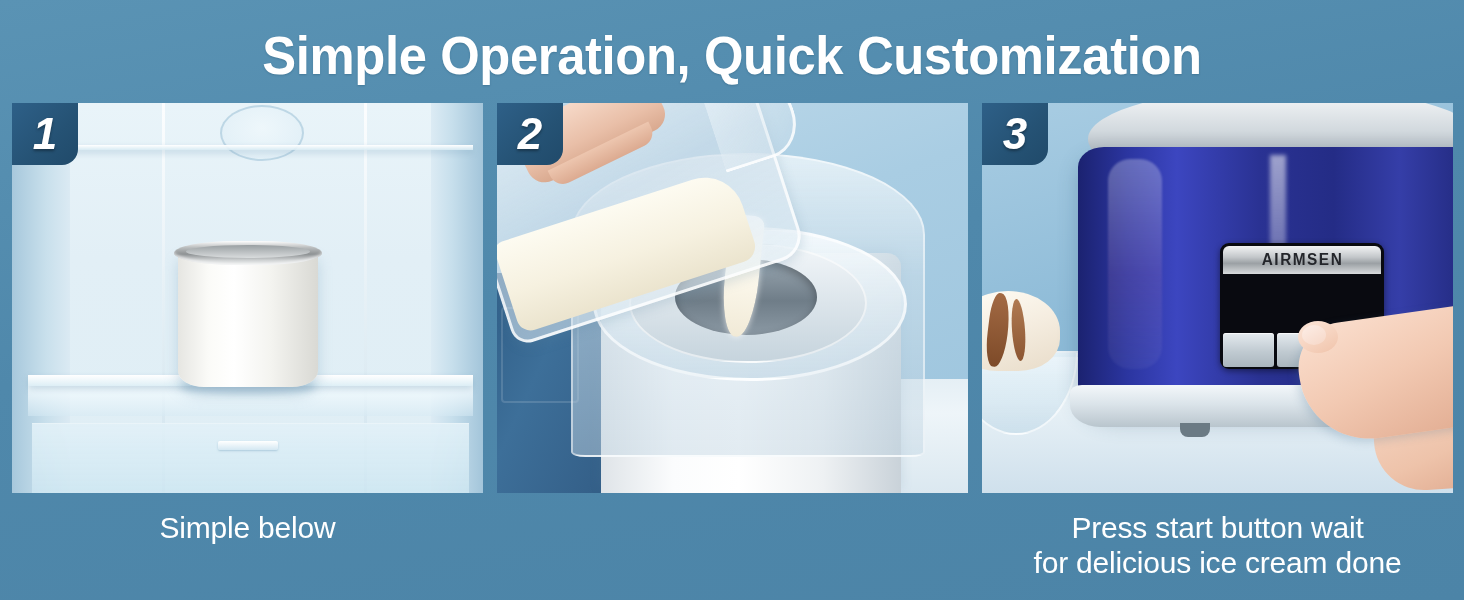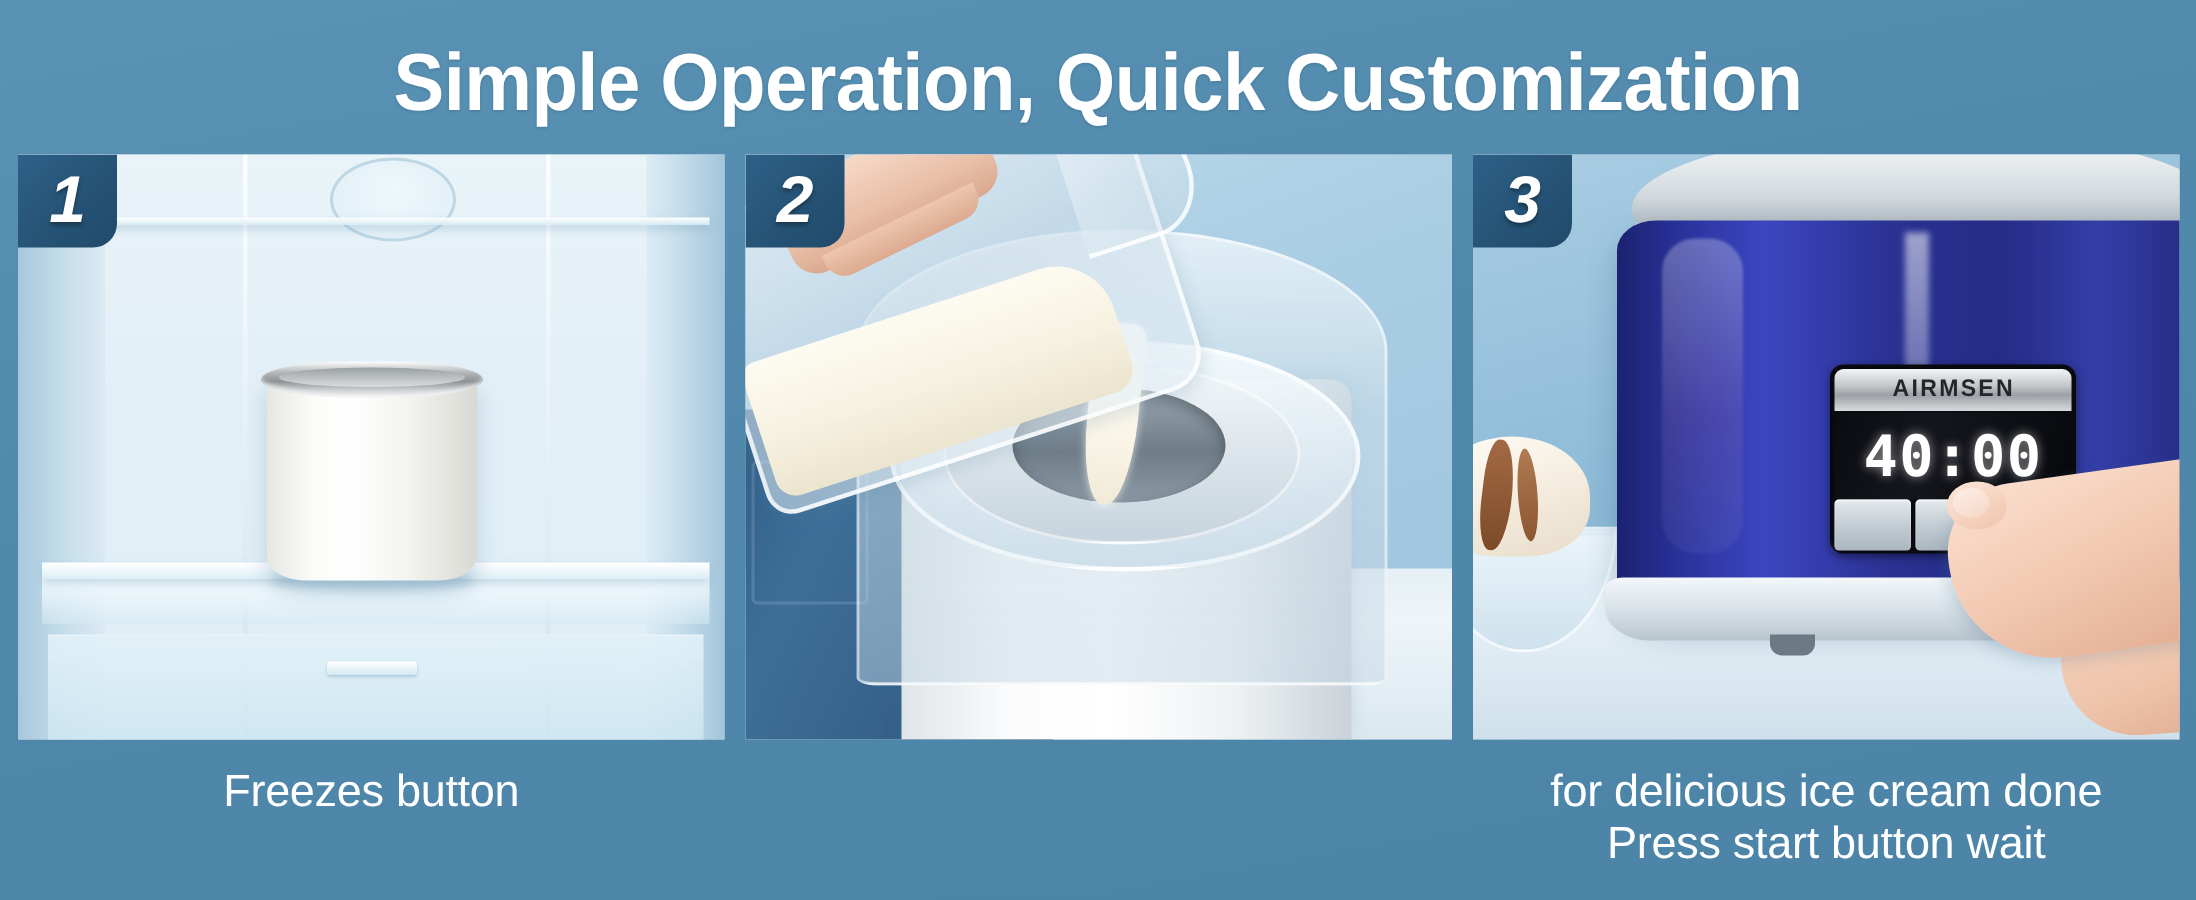--- a/index.html
+++ b/index.html
@@ -505,21 +505,21 @@
             <div class="bowl-shadow"></div>
             <div class="bowl-body"></div>
             <div class="bowl-rim">
               <div class="bowl-rim-inner"></div>
             </div>
           </div>
         </div>
         <div class="badge">1</div>
       </div>
       <div class="caption">
-        <div>Freezes button</div>
+        <div>Simple below</div>
       </div>
     </div>
 
     <div class="step">
       <div class="photo">
         <div class="pour">
           <div class="p2-counter"></div>
           <div class="p2-jeans"></div>
           <div class="p2-maker-body"></div>
           <div class="p2-maker-clear"></div>
@@ -549,37 +549,34 @@
           <div class="p3-body"></div>
           <div class="p3-gloss"></div>
           <div class="p3-gloss2"></div>
           <div class="p3-base"></div>
           <div class="p3-foot"></div>
 
           <div class="p3-panel">
             <div class="p3-brandplate">
               <span class="p3-brand">AIRMSEN</span>
             </div>
-            <div class="p3-screen">
-              <span class="p3-time">40:00</span>
-            </div>
             <div class="p3-buttons">
               <div class="p3-btn"></div>
               <div class="p3-btn"></div>
               <div class="p3-btn"></div>
             </div>
           </div>
 
           <div class="p3-hand2"></div>
           <div class="p3-finger"></div>
           <div class="p3-fingertip"></div>
           <div class="p3-nail"></div>
         </div>
         <div class="badge">3</div>
       </div>
       <div class="caption">
+        <div>Press start button wait</div>
         <div>for delicious ice cream done</div>
-        <div>Press start button wait</div>
       </div>
     </div>
 
   </div>
 </div>
 
 </body></html>

